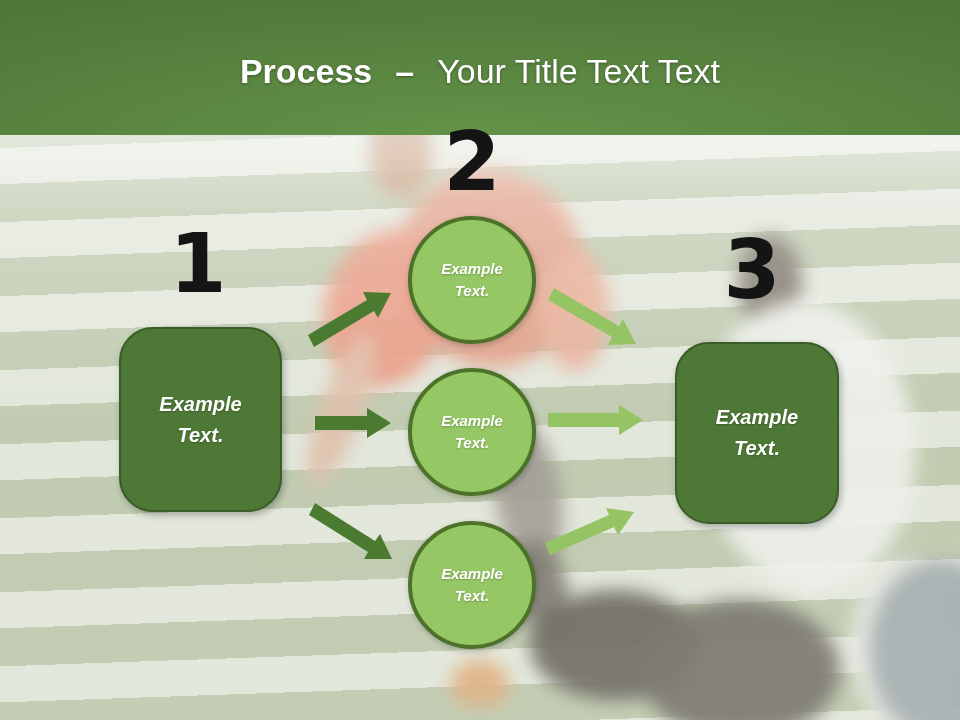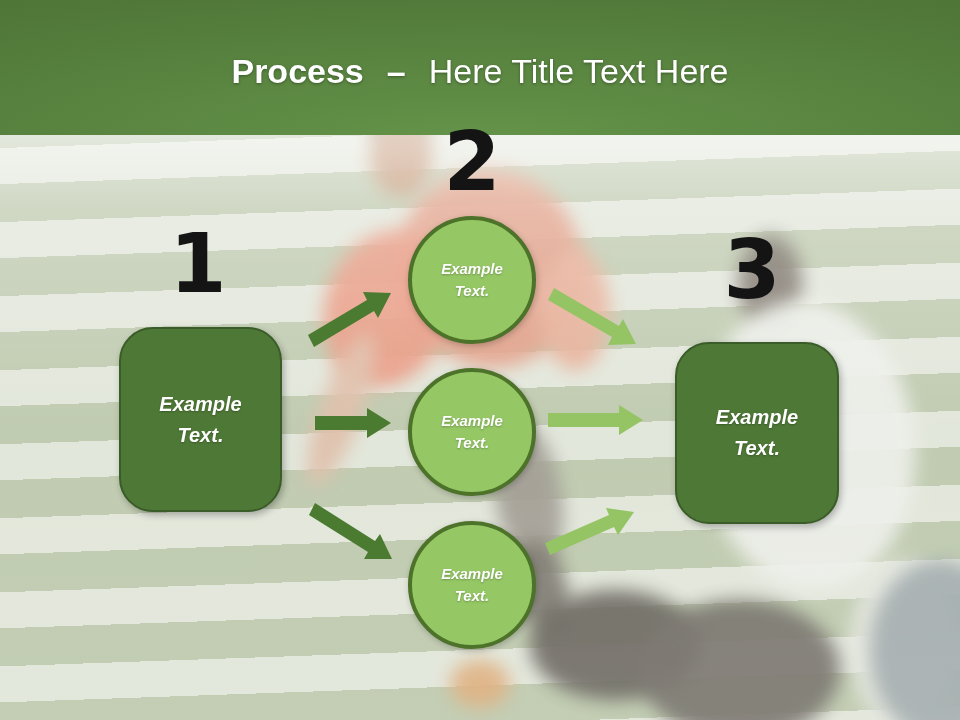--- a/index.html
+++ b/index.html
@@ -111,21 +111,21 @@
     <div class="blob" style="left:640px;top:600px;width:200px;height:140px;background:#6b675f;"></div>
     <div class="blob" style="left:870px;top:560px;width:140px;height:180px;background:#9aa4a6;"></div>
     <div class="blob" style="left:450px;top:660px;width:60px;height:48px;background:#dba873;"></div>
     <div class="photo-overlay"></div>
   </div>
 
   <header class="header">
     <h1>
       <span class="t-bold">Process</span>
       <span class="t-sep">–</span>
-      <span class="t-rest">Here Title Text Here</span>
+      <span class="t-rest">Your Title Text Text</span>
     </h1>
   </header>
 
   <div class="num num1">1</div>
   <div class="num num2">2</div>
   <div class="num num3">3</div>
 
   <div class="box box-left">
     <div class="box-label">
       <span>Example</span>

